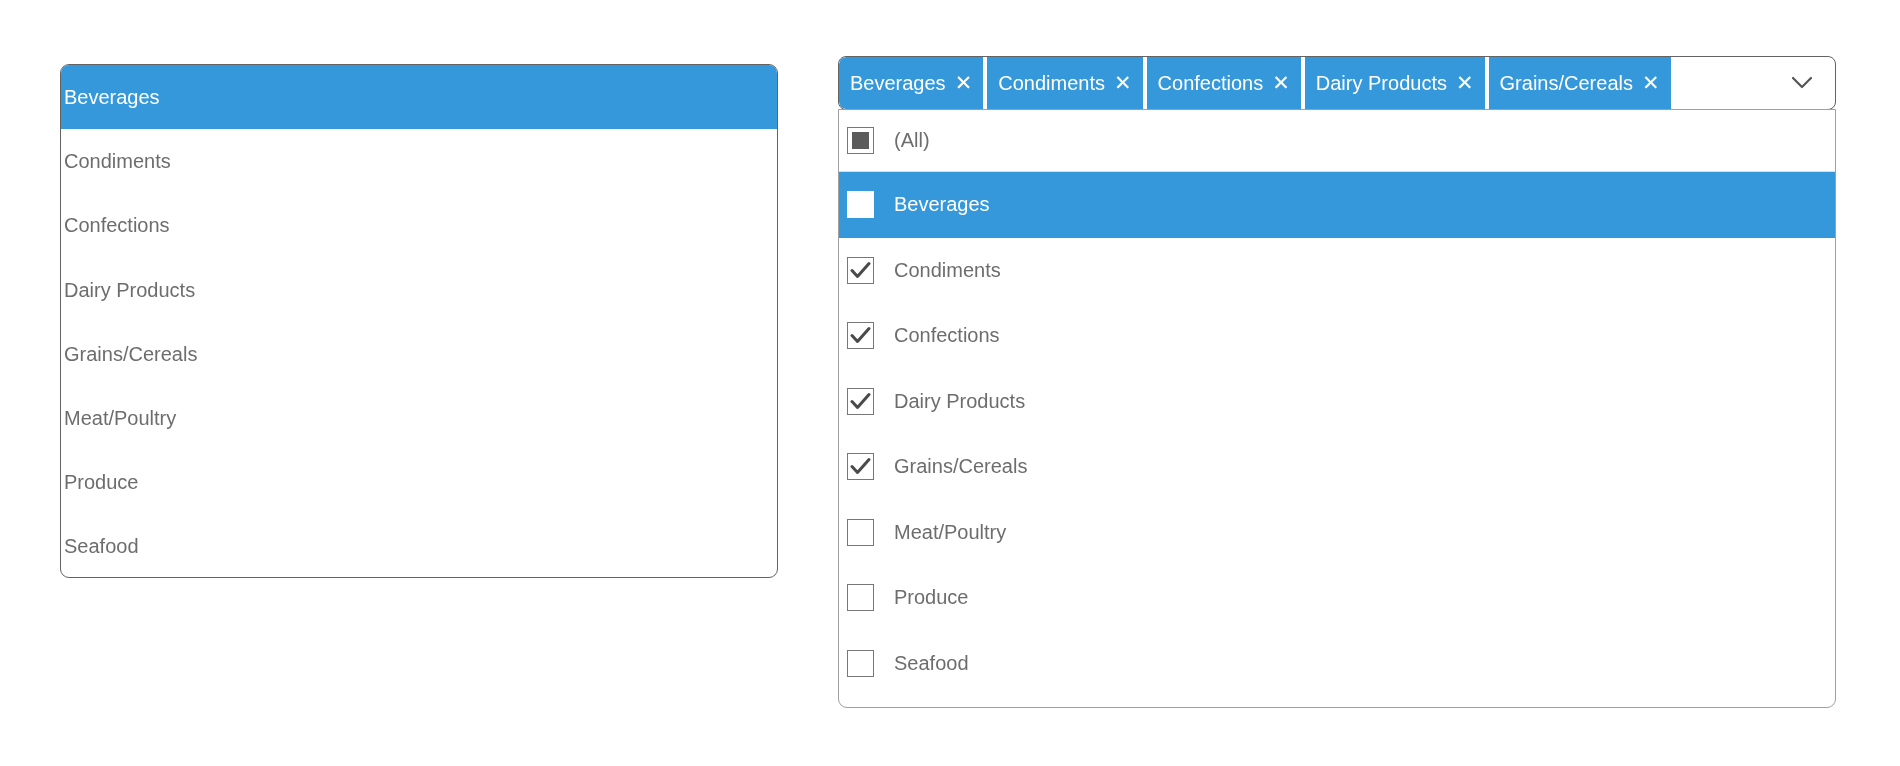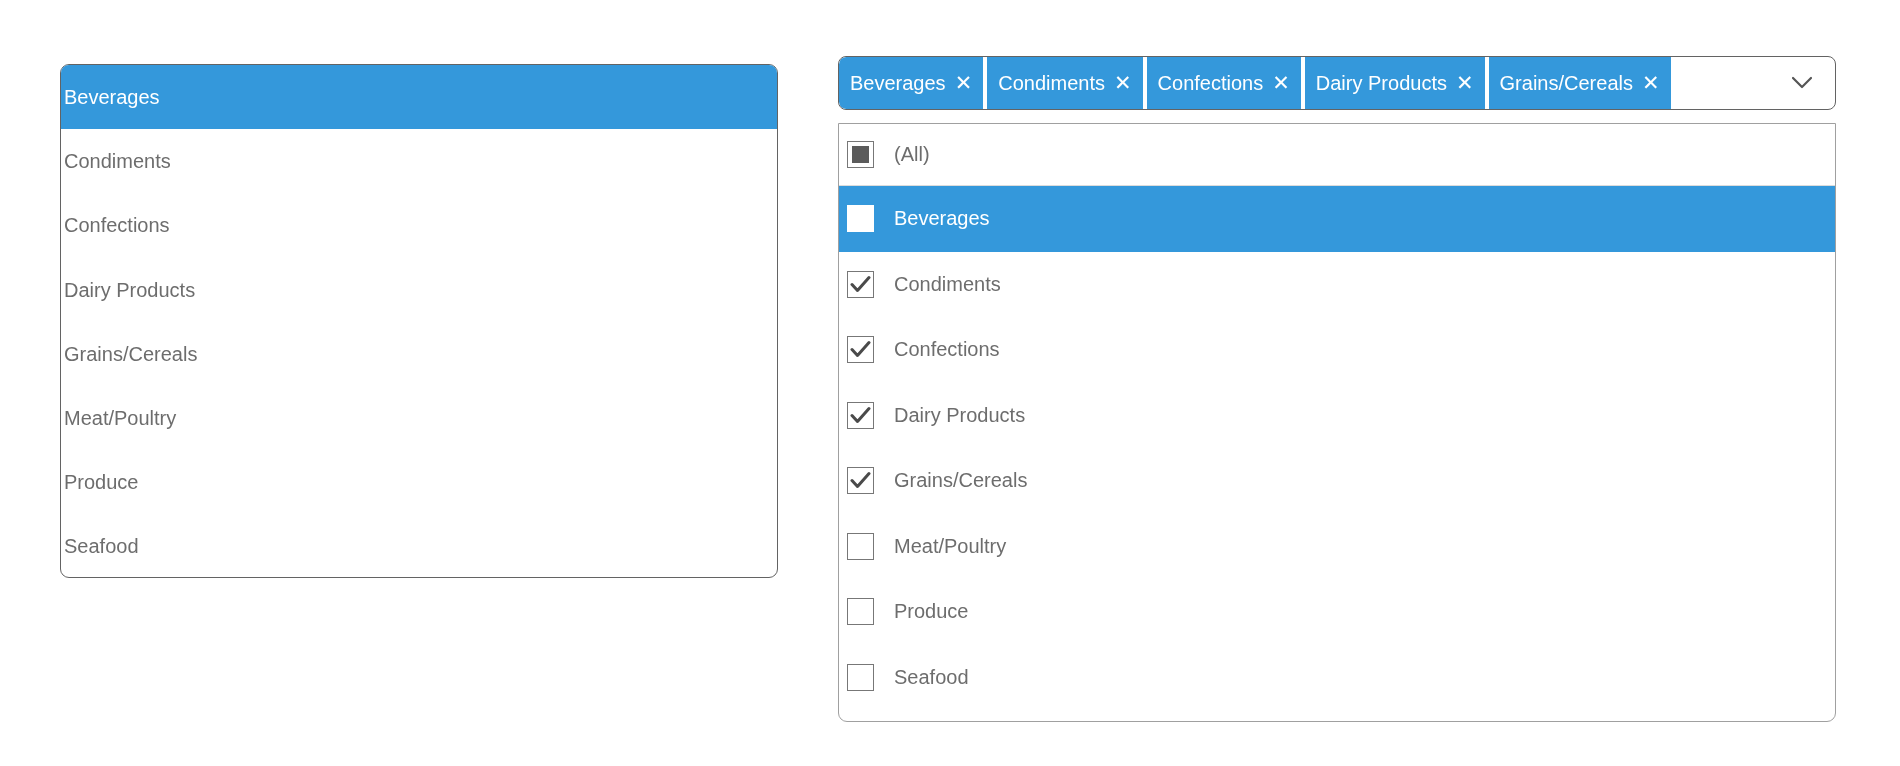--- a/index.html
+++ b/index.html
@@ -114,21 +114,21 @@
     align-items: center;
     justify-content: center;
     cursor: pointer;
   }
   .chevron svg { display: block; }
 
   
   .ms-panel {
     position: absolute;
     left: 0;
-    top: 67px;
+    top: 53px;
     width: 998px;
     height: 599px;
     box-sizing: border-box;
     border: 1px solid #a0a0a0;
     border-radius: 0 0 9px 9px;
     background: #ffffff;
     overflow: hidden;
   }
   .ms-row {
     display: flex;

